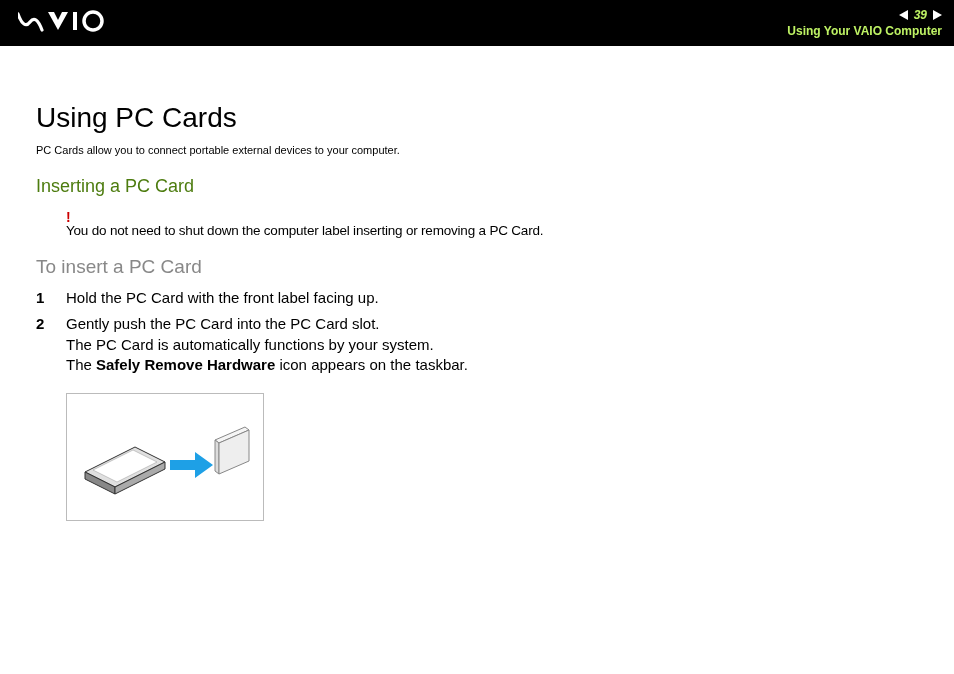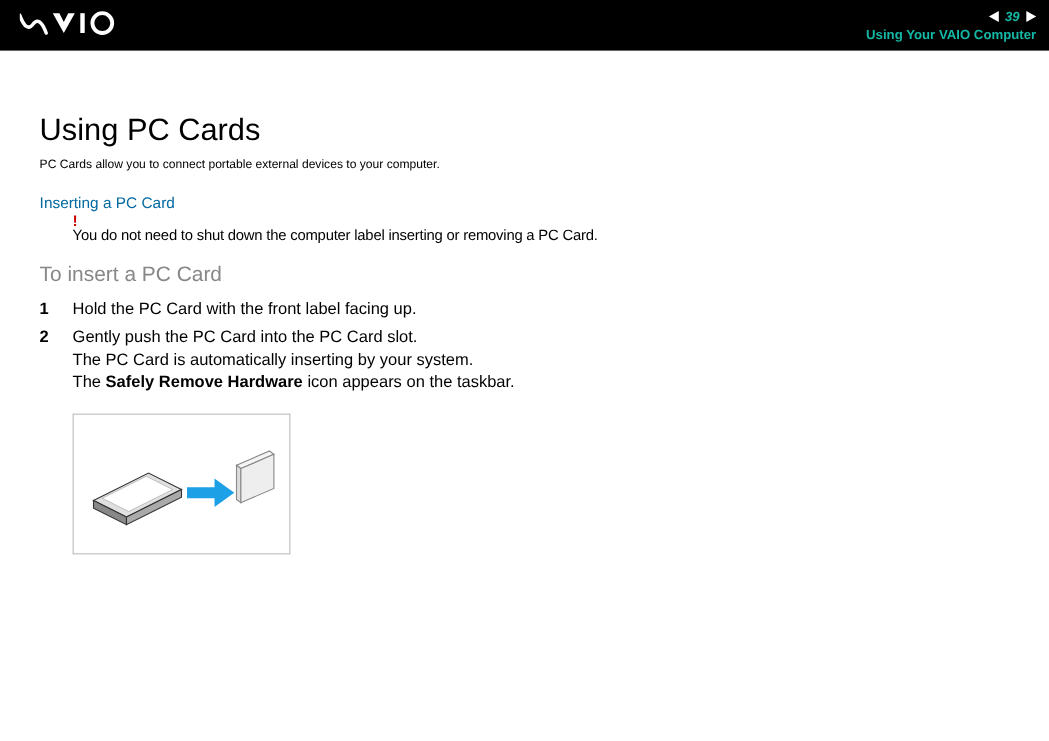--- a/index.html
+++ b/index.html
@@ -18,21 +18,21 @@
       width: 100%;
       display: flex;
       align-items: center;
       justify-content: space-between;
       padding: 0 12px 0 18px;
     }
     .vaio-logo {
       color: #fff;
     }
     .header-right {
-      color: #14b8a6;
+      color: #bef264;
       text-align: right;
       display: flex;
       flex-direction: column;
       align-items: flex-end;
       justify-content: center;
     }
     .pager {
       display: flex;
       align-items: center;
       gap: 6px;
@@ -59,23 +59,24 @@
     h1 {
       font-size: 28px;
       font-weight: normal;
       margin-bottom: 10px;
     }
     .intro {
       font-size: 11px;
       margin-bottom: 20px;
     }
     h2.blue {
-      color: #0369a1;
-      font-size: 14px;
+      color: #4d7c0f;
+      font-size: 18px;
       font-weight: normal;
+      margin-bottom: 12px;
     }
     .warning-block {
       margin-left: 30px;
       margin-bottom: 18px;
     }
     .warning-mark {
       color: #cc0000;
       font-weight: bold;
       font-size: 14px;
       display: block;
@@ -160,21 +161,21 @@
 
   <ol class="steps">
     <li>
       <span class="step-num">1</span>
       <span class="step-body">Hold the PC Card with the front label facing up.</span>
     </li>
     <li>
       <span class="step-num">2</span>
       <span class="step-body">
         <span>Gently push the PC Card into the PC Card slot.</span><br>
-        <span>The PC Card is automatically inserting by your system.</span><br>
+        <span>The PC Card is automatically functions by your system.</span><br>
         <span>The </span><span class="bold">Safely Remove Hardware</span><span> icon appears on the taskbar.</span>
       </span>
     </li>
   </ol>
 
   <div class="illustration">
     <svg width="180" height="110" viewBox="0 0 180 110">
 
       <g>
         <polygon points="10,70 60,45 90,60 40,85" fill="#e0e0e0" stroke="#333" stroke-width="1"></polygon>

